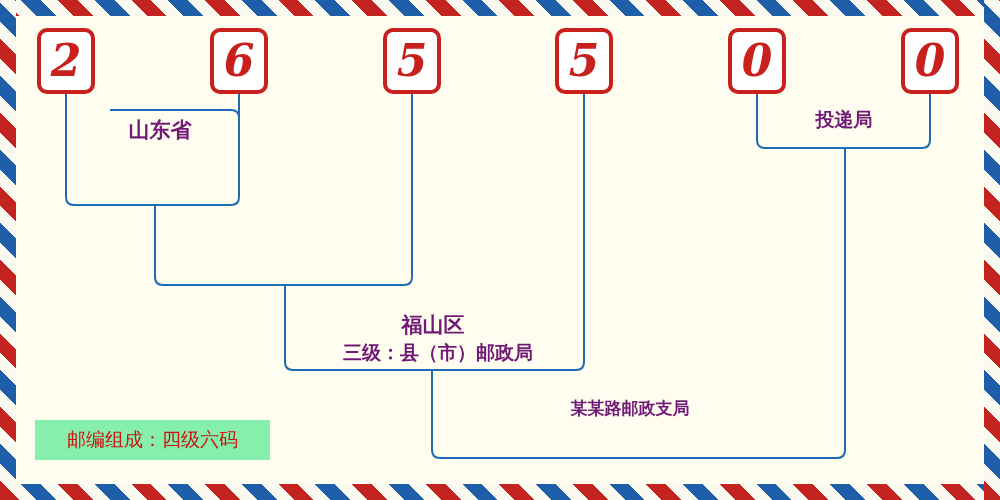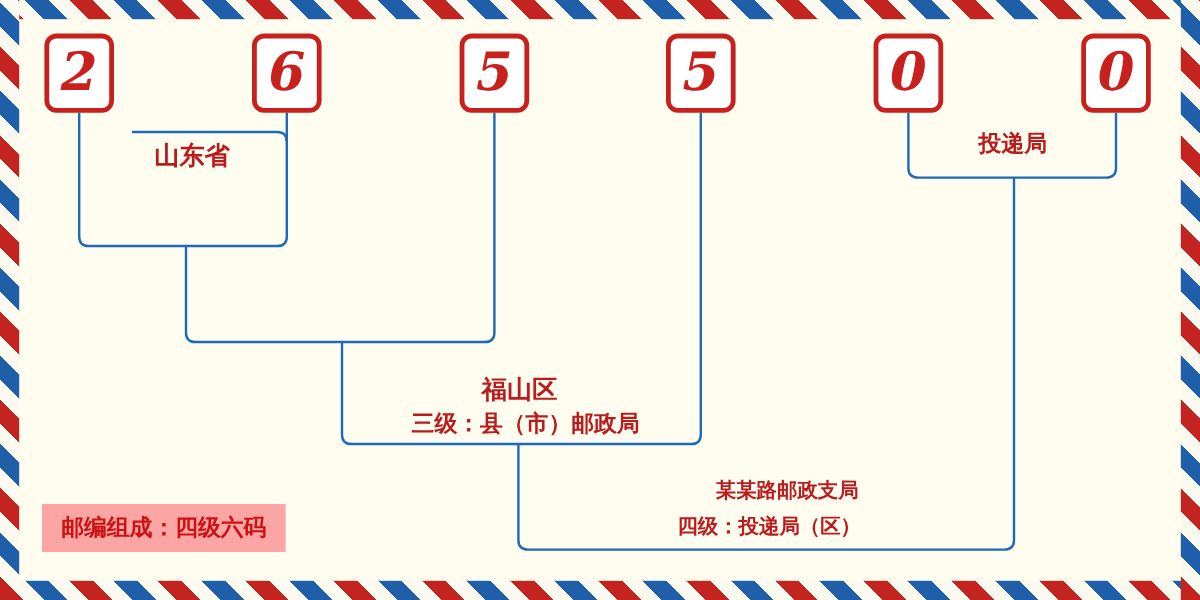--- a/index.html
+++ b/index.html
@@ -29,34 +29,34 @@
     font-family: "DejaVu Serif", serif;
     font-style: italic; font-weight: bold;
     font-size: 44px; line-height: 1;
     color: #c8201c;
   }
 
   svg.lines { position: absolute; left: 0; top: 0; }
 
   .blue-label {
     position: absolute;
-    color: #b91c1c; font-weight: bold;
+    color: #701a75; font-weight: bold;
     transform: translateX(-50%);
     white-space: nowrap; text-align: center;
   }
   .f21 { font-size: 21px; }
   .f19 { font-size: 19px; }
   .f17 { font-size: 17px; }
   .desc-lines { line-height: 24px; }
 
   .note-box {
     position: absolute; left: 35px; top: 420px;
-    background: #fca5a5;
-    color: #cc1212; font-weight: bold; font-size: 19px;
-    padding: 7px 16px;
+    background: #86efac;
+    color: #cc1212; font-weight: normal; font-size: 19px;
+    padding: 7px 32px;
   }
 </style>
 </head>
 <body>
 
 <div class="stage">
 
   <div class="stripe top"></div>
   <div class="stripe bottom"></div>
   <div class="stripe left"></div>
@@ -98,20 +98,19 @@
   </div>
 
   <div class="blue-label f21" style="left:160px; top:116px">山东省</div>
   <div class="blue-label f19 desc-lines" style="left:158px; top:145px">
   </div>
 
 
   <div class="blue-label f21" style="left:433px; top:311px">福山区</div>
   <div class="blue-label f19" style="left:438px; top:340px">三级：县（市）邮政局</div>
 
-  <div class="blue-label f17" style="left:656px; top:397px">某某路邮政支局</div>
-  <div class="blue-label f17" style="left:641px; top:427px">四级：投递局（区）</div>
+  <div class="blue-label f17" style="left:630px; top:397px">某某路邮政支局</div>
 
   <div class="blue-label f19" style="left:844px; top:107px">投递局</div>
 
   <div class="note-box">邮编组成：四级六码</div>
 
 </div>
 
 </body></html>

